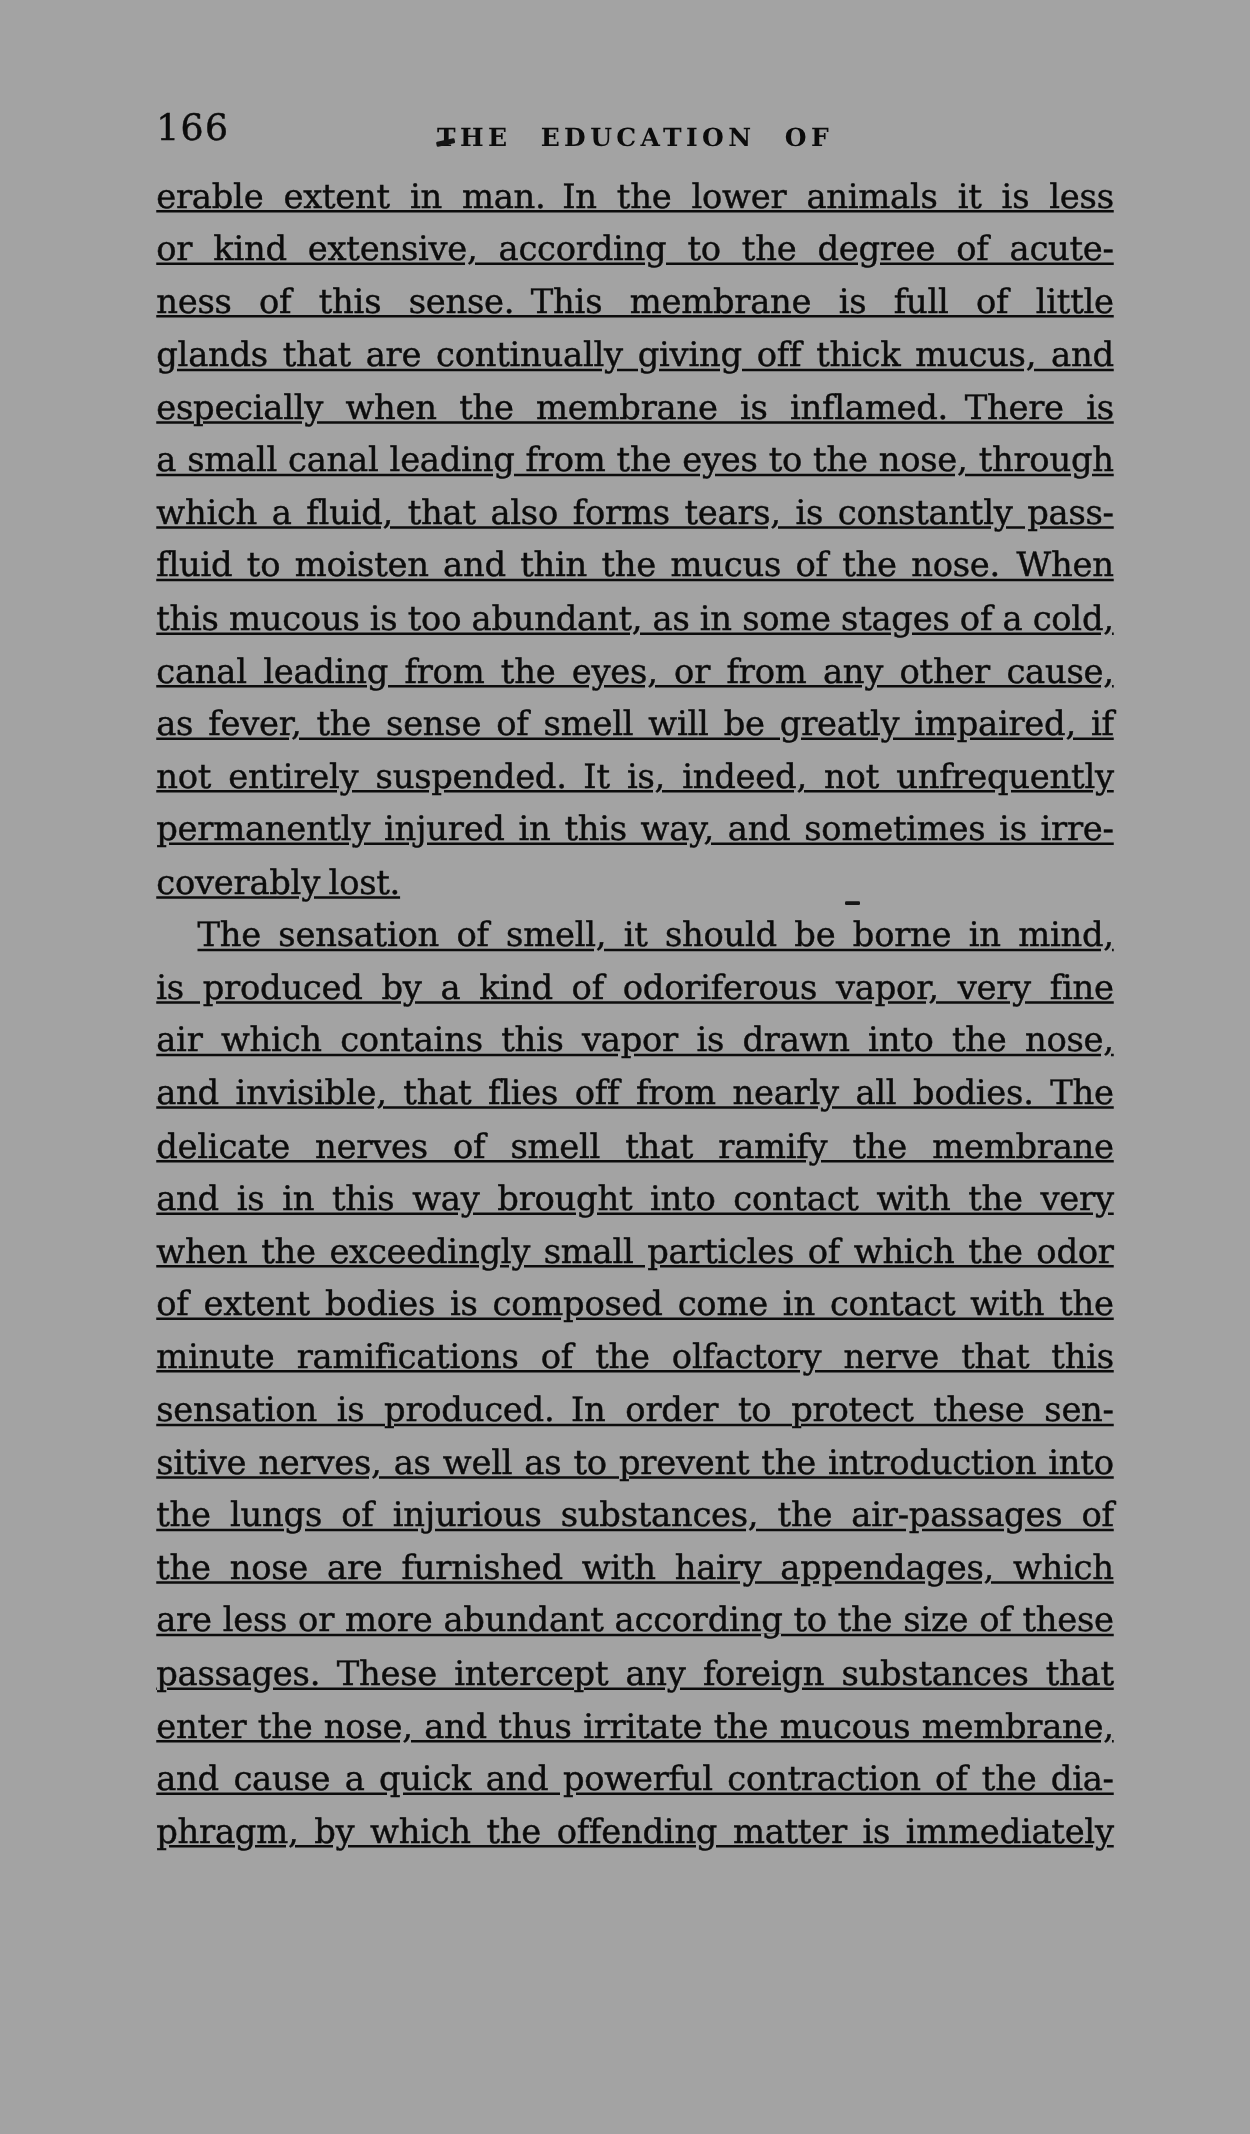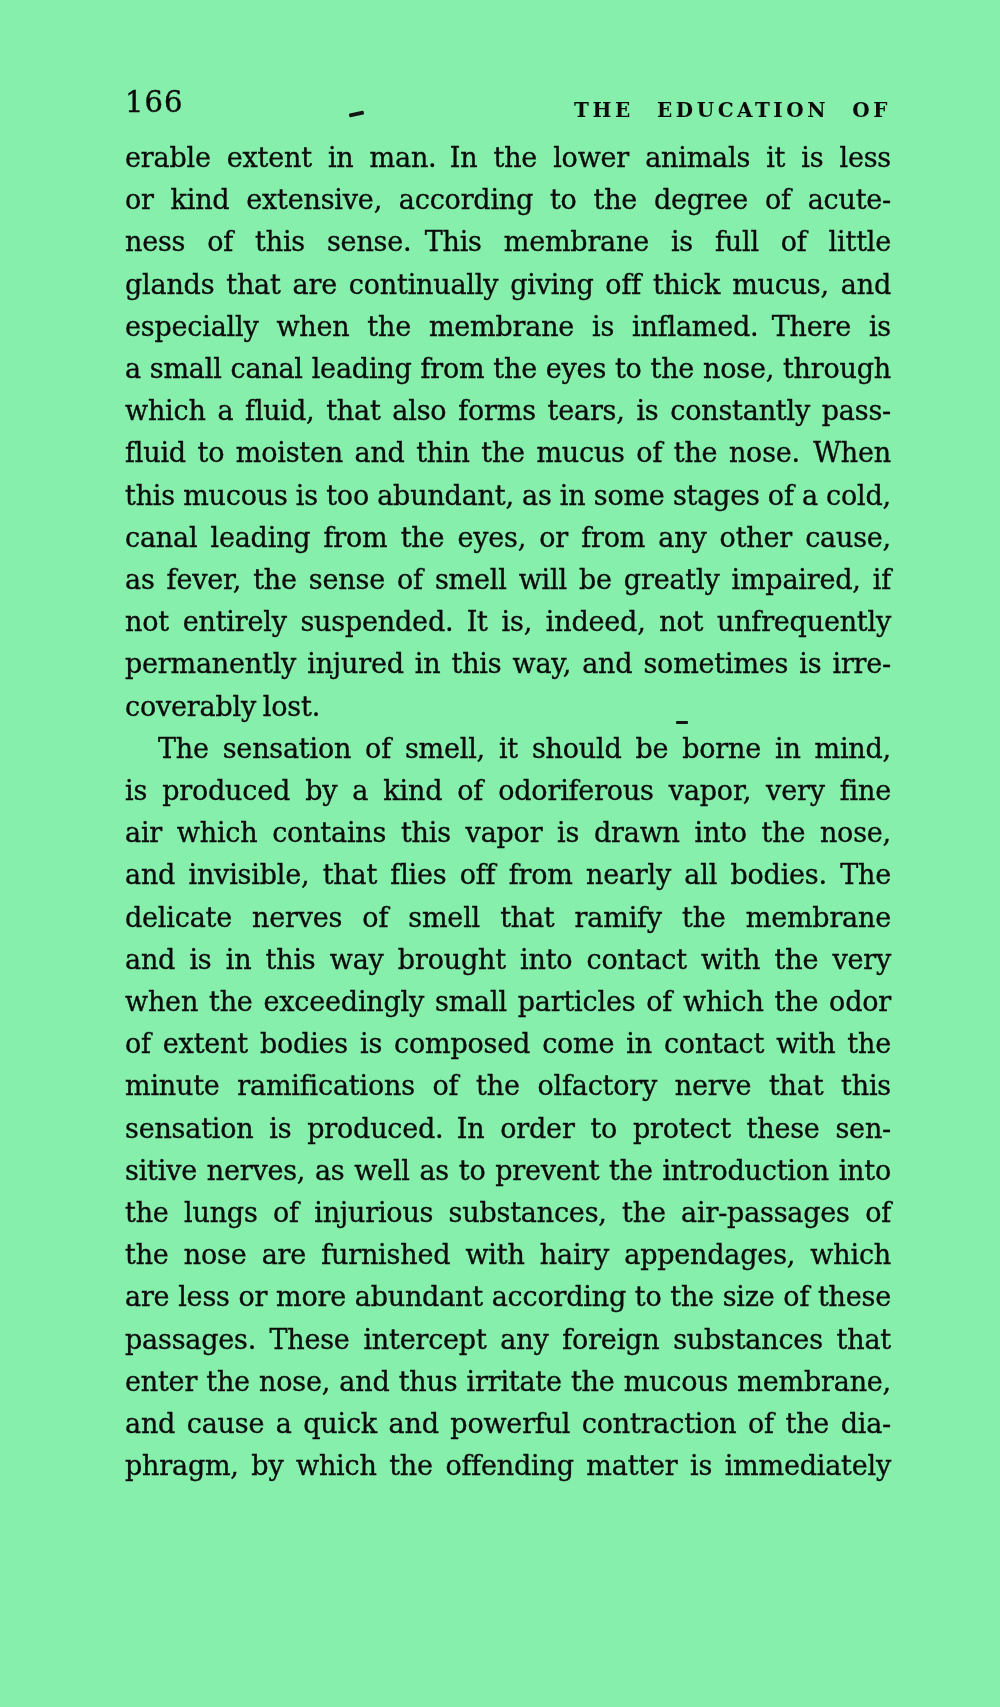--- a/index.html
+++ b/index.html
@@ -4,21 +4,21 @@
 <style>
   html, body {
     margin: 0;
     padding: 0;
     background: #ffffff;
   }
   .page {
     position: relative;
     width: 1000px;
     height: 1707px;
-    background: #86efac;
+    background: #a3a3a3;
     overflow: hidden;
     font-family: "DejaVu Serif", "Liberation Serif", serif;
     color: #0c0c0c;
   }
   .page-header {
     position: absolute;
     top: 88px;
     left: 125px;
     width: 766px;
     height: 40px;
@@ -30,21 +30,21 @@
     font-size: 29px;
     line-height: 29px;
     letter-spacing: 1px;
     -webkit-text-stroke: 0.4px #0c0c0c;
   }
   .header-title {
     position: absolute;
     left: 0;
     top: 12px;
     width: 100%;
-    text-align: right;
+    text-align: center;
     font-size: 20px;
     line-height: 20px;
     font-weight: bold;
     letter-spacing: 3.5px;
     word-spacing: 13px;
   }
   .scan-mark {
     position: absolute;
     background: #151515;
     border-radius: 1px;
@@ -64,20 +64,21 @@
   }
   .body-text {
     position: absolute;
     top: 137px;
     left: 125px;
     width: 766px;
     font-size: 27px;
     line-height: 42.2px;
     letter-spacing: -0.2px;
     word-spacing: -1.5px;
+    text-decoration: underline;
     -webkit-text-stroke: 0.35px #0c0c0c;
   }
   .line {
     text-align: justify;
     text-align-last: justify;
   }
   .line.flush {
     text-align-last: left;
   }
   .line.indent {

